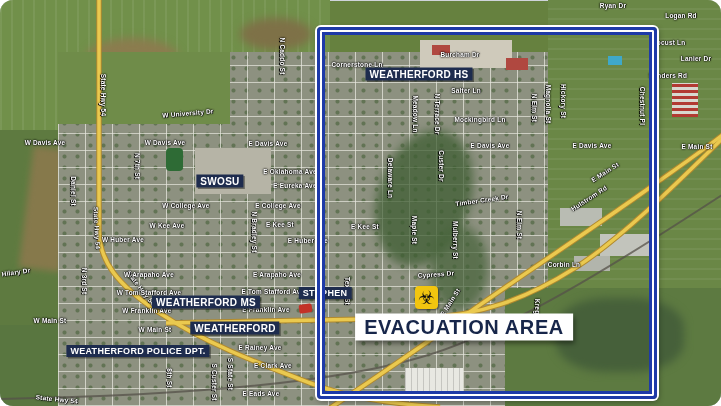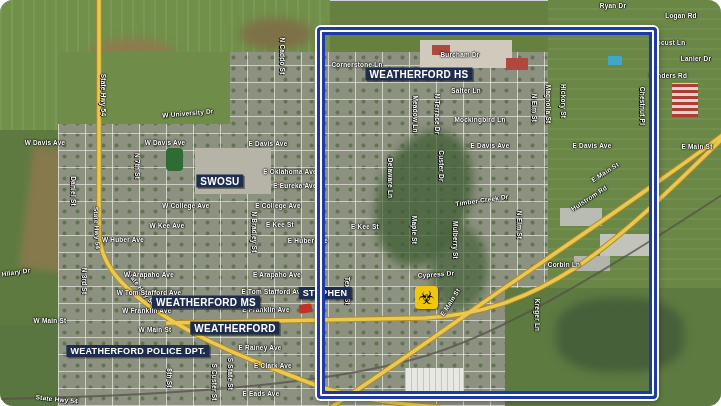--- a/index.html
+++ b/index.html
@@ -194,14 +194,15 @@
       <div class="poi-box" style="left: 206px; top: 262px; font-size: 10px; position: absolute; transform: translate(-50%, -50%); margin-top: 40px;">WEATHERFORD MS</div>
       <div class="poi-box" style="left: 219px; top: 328px; font-size: 10px; position: absolute; transform: translate(-50%, -50%); margin-left: 16px;">WEATHERFORD</div>
       <div class="poi-box" style="left: 138px; top: 351px; font-size: 9px; position: absolute; transform: translate(-50%, -50%);">WEATHERFORD POLICE DPT.</div>
       <div class="poi-box poi-under" style="left: 312px; top: 293px; font-size: 9px; position: absolute; transform: translate(-50%, -50%);">STEPHEN</div>
     </div>
 
   <div class="biohazard">
     <span>☣</span>
   </div>
 
+  <div class="evac-label" style="left:464px;top:327px;">EVACUATION AREA</div>
 
 </div>
 
 </body></html>

